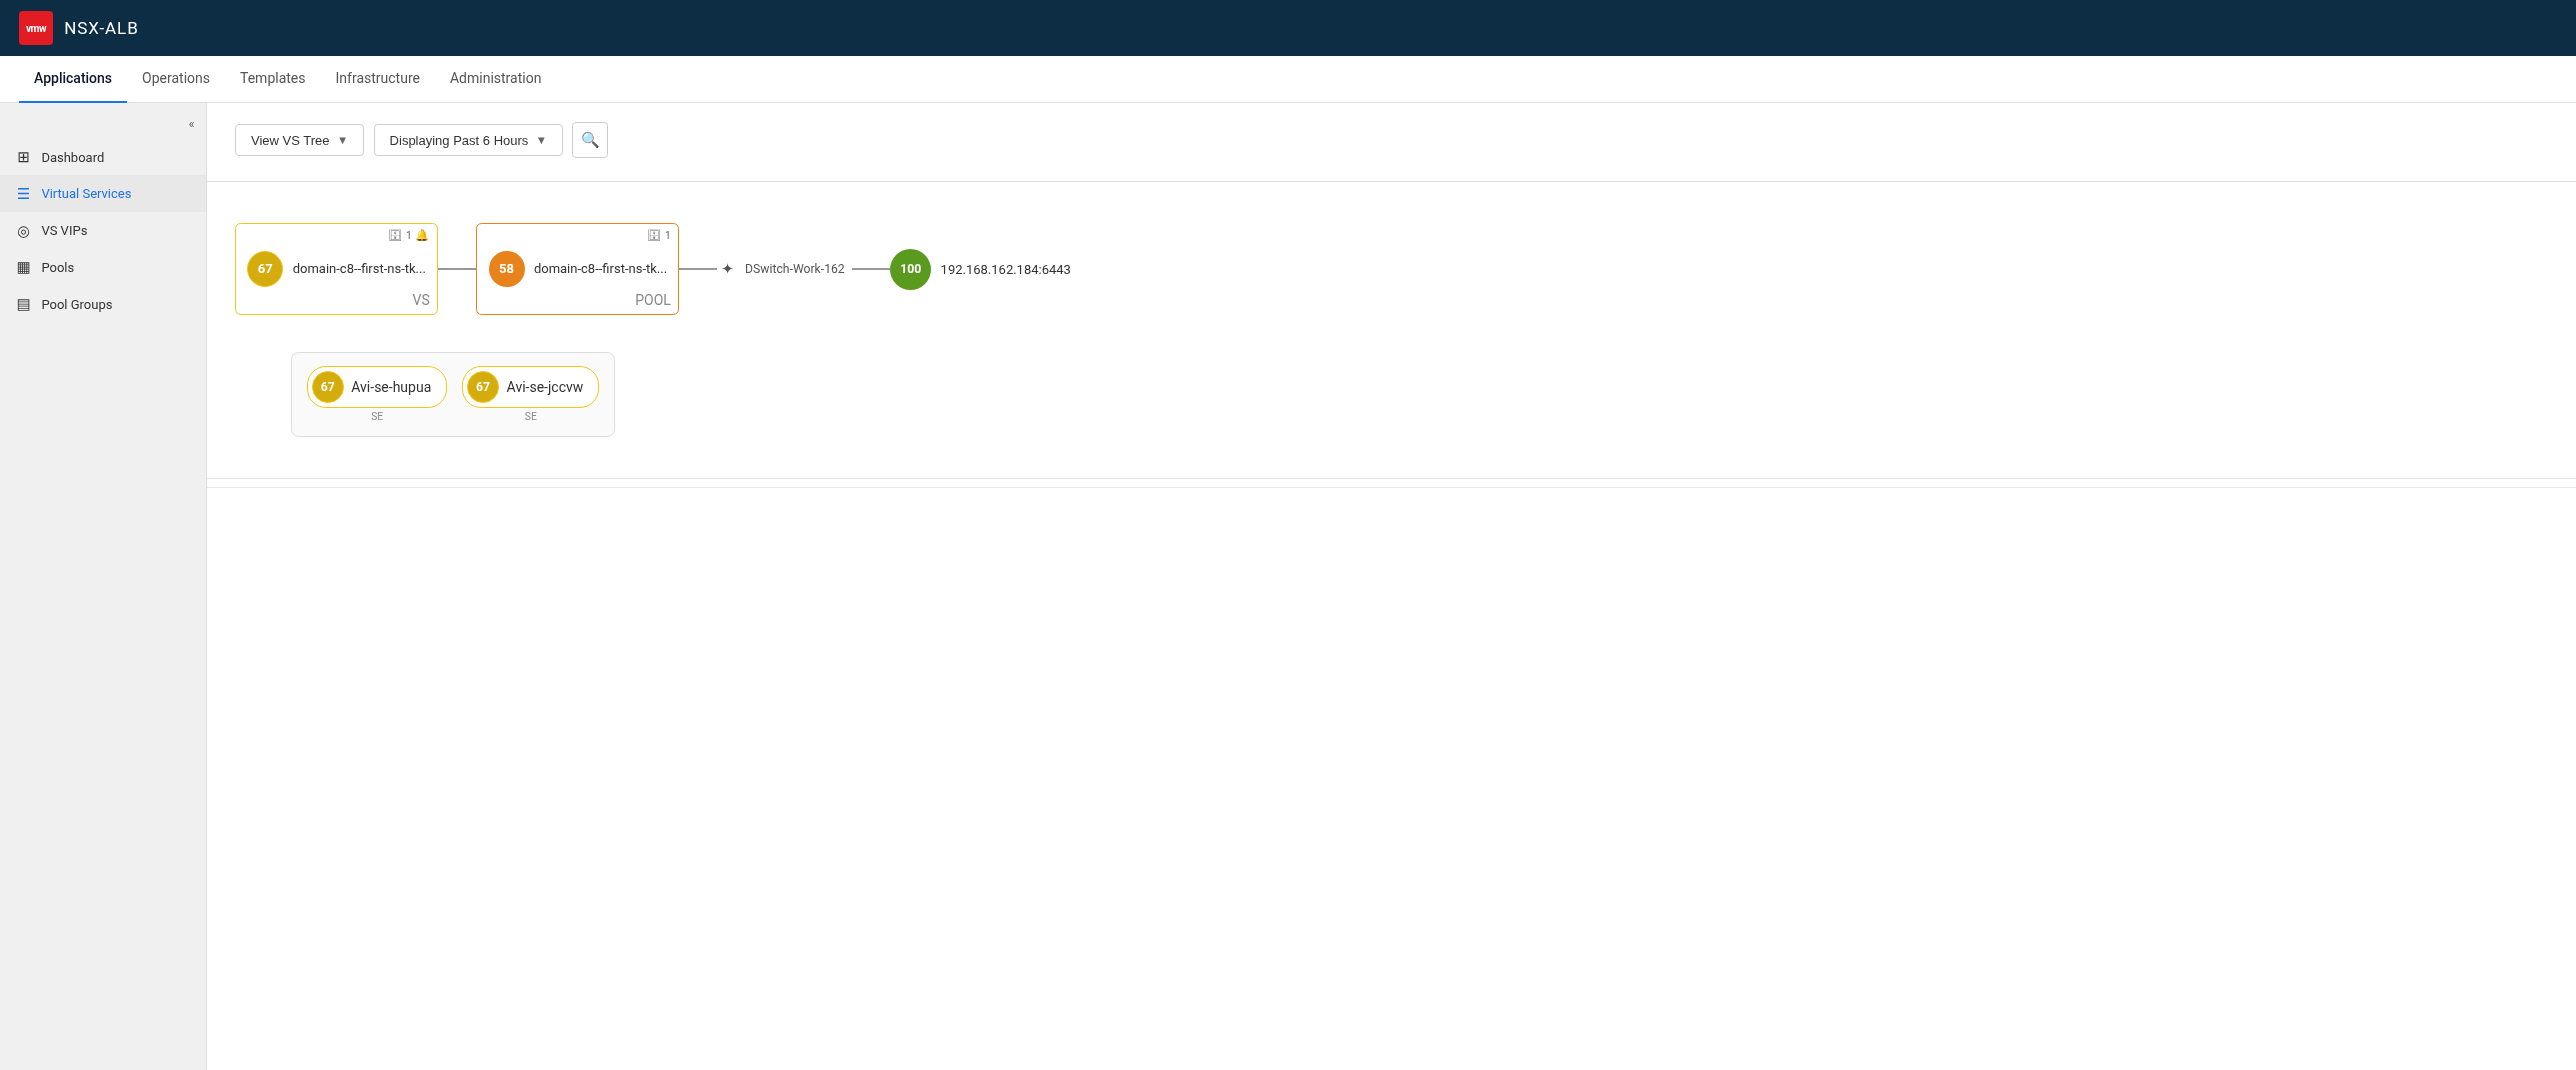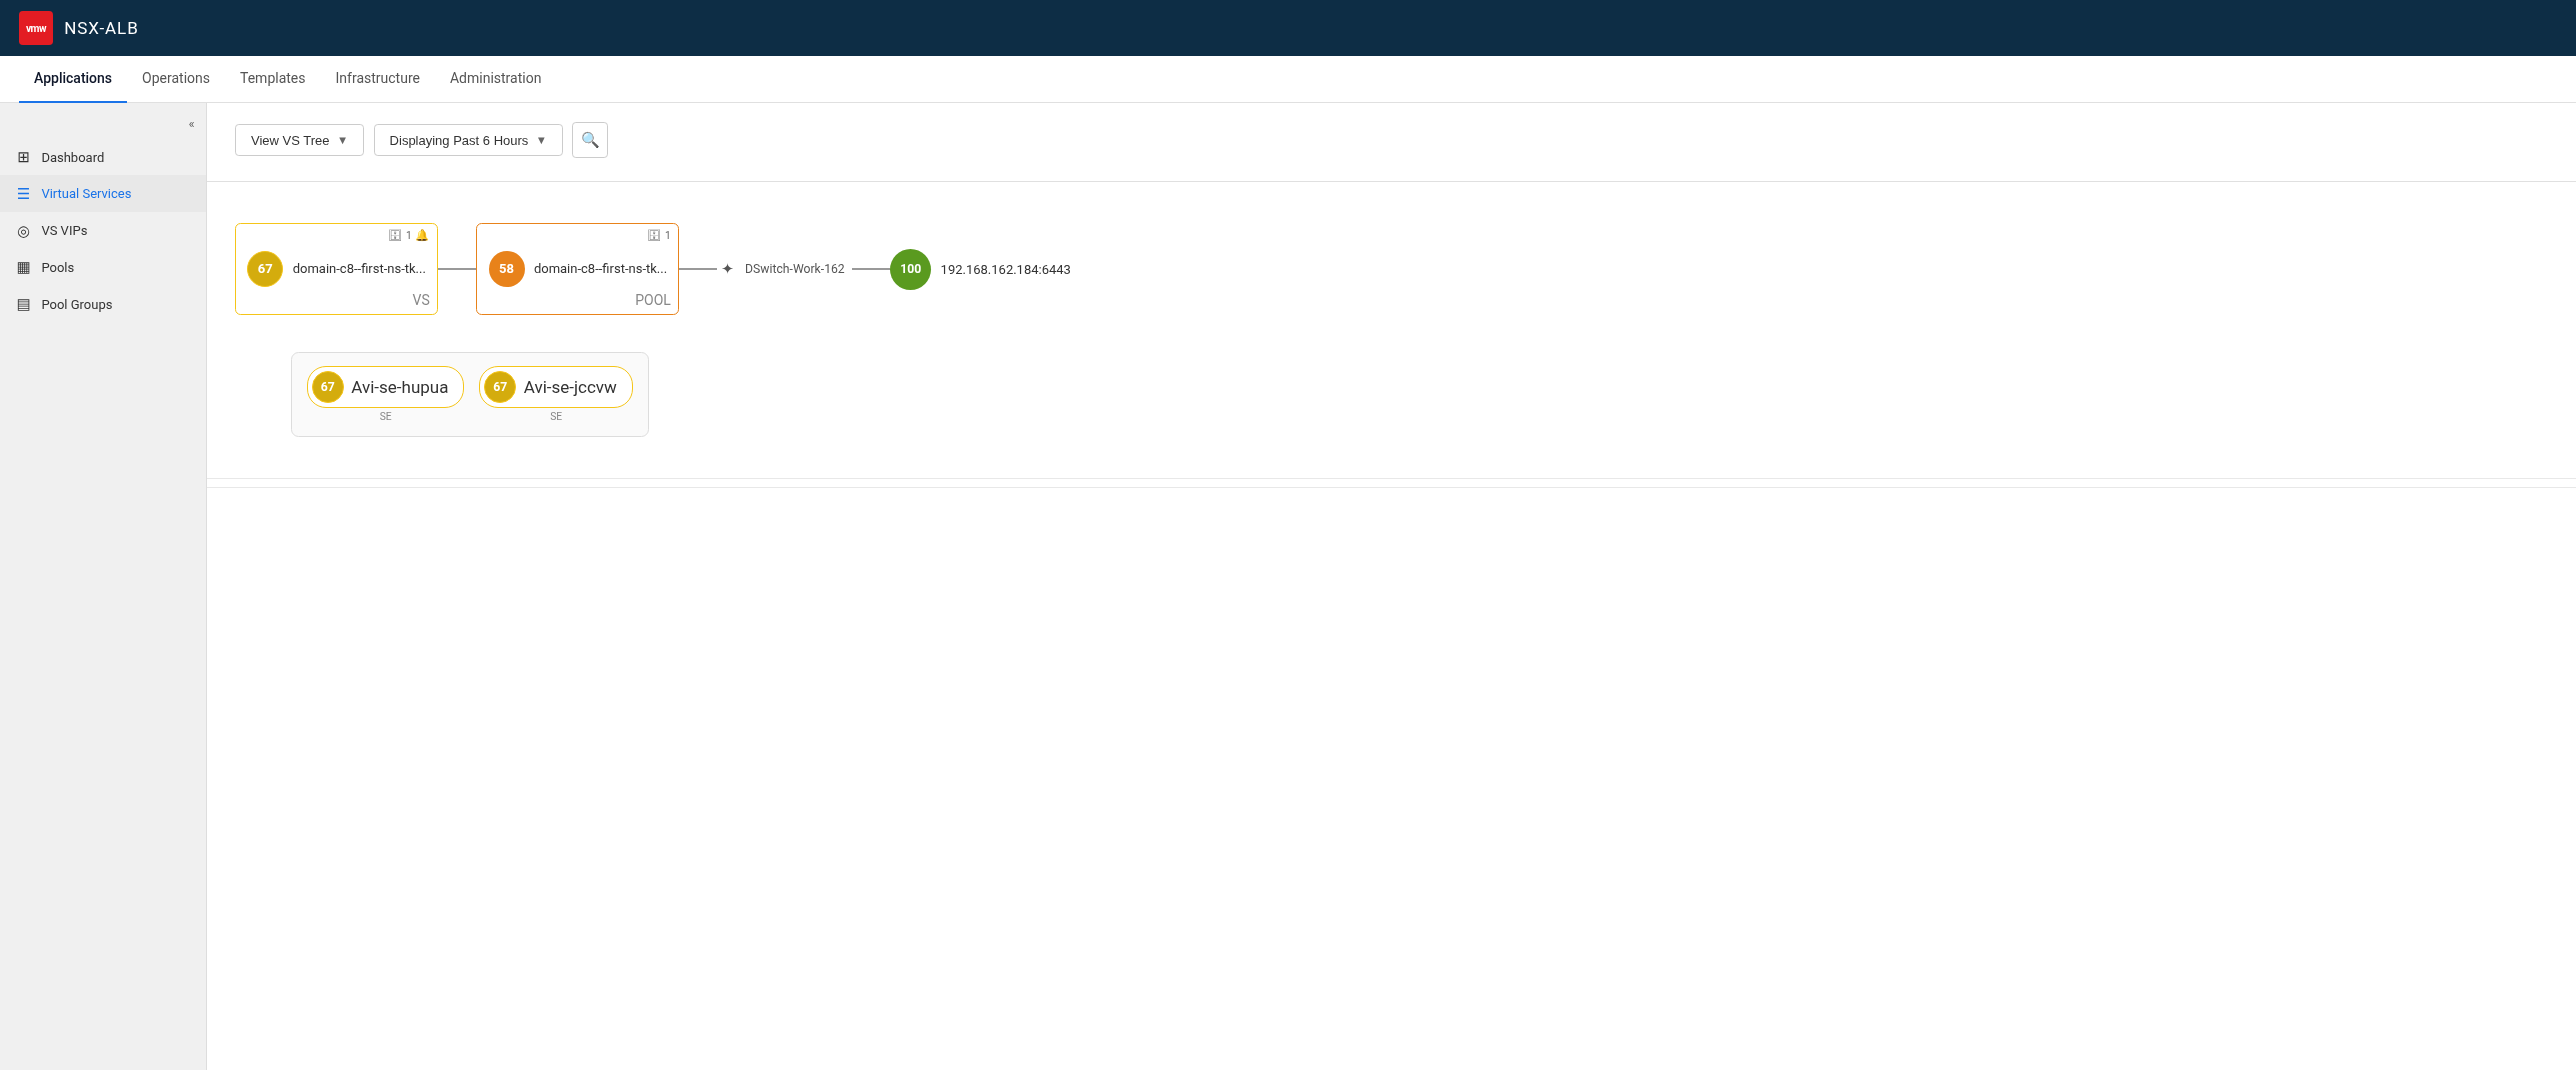--- a/index.html
+++ b/index.html
@@ -266,21 +266,21 @@
     .se-pill {
       display: flex;
       align-items: center;
       gap: 7.5px;
       border: 1.9px solid #f5c518;
       border-radius: 19px;
       padding: 3.8px 15px 3.8px 3.8px;
       background: white;
       min-width: 132px;
     }
-    .se-label { font-size: 17px; color: #333; }
+    .se-label { font-size: 14px; color: #333; }
     .se-type { font-size: 10.3px; color: #888; margin-top: 1.9px; }
 
     
     .vs-row {
       display: flex;
       align-items: center;
       gap: 11.3px;
       padding: 15px 0;
     }
 

